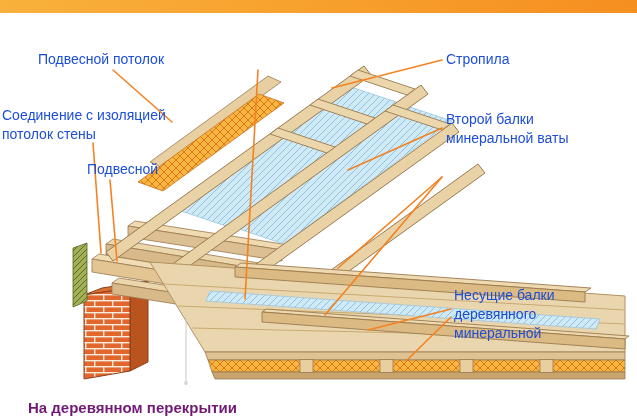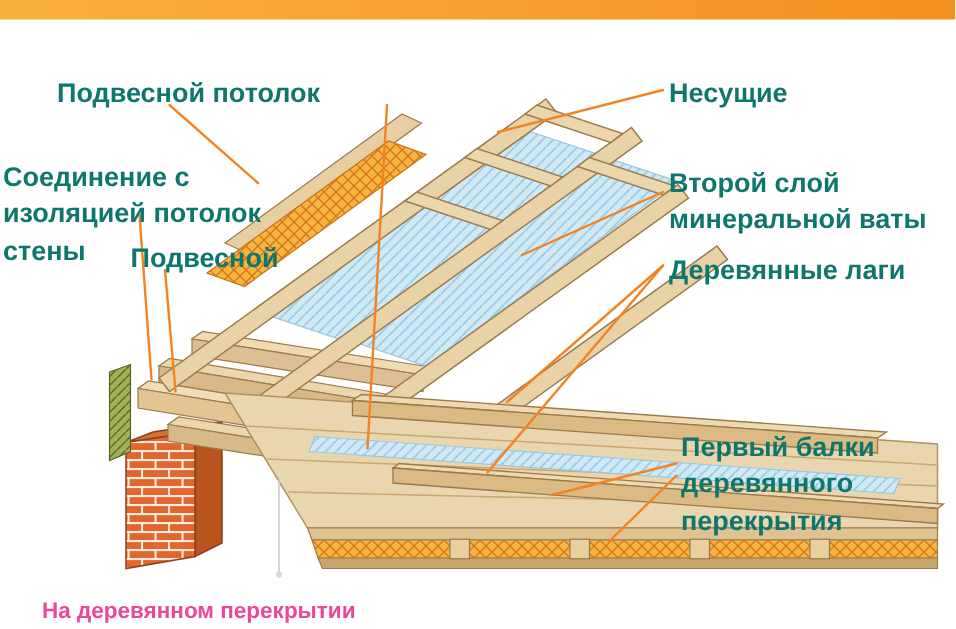--- a/index.html
+++ b/index.html
@@ -7,25 +7,25 @@
   .stage {
     position:relative; width:637px; height:419px; background:#fff;
     overflow:hidden; font-family:"Liberation Sans", sans-serif;
   }
   .top-bar {
     position:absolute; left:0; top:0; width:100%; height:13px;
     background:linear-gradient(90deg,#f9b13c,#f58f20);
   }
   .art { position:absolute; left:0; top:0; width:637px; height:419px; }
   .lbl {
-    position:absolute; font-weight:bold; font-size:18px; line-height:1.35;
-    color:#0f766e; white-space:normal;
+    position:absolute; font-weight:normal; font-size:14px; line-height:1.35;
+    color:#1d4ed8; white-space:normal;
   }
   .caption {
-    position:absolute; left:28px; top:399px; font-weight:bold; font-size:15px; color:#ec4899;
+    position:absolute; left:28px; top:399px; font-weight:bold; font-size:15px; color:#701a75;
   }
 </style>
 </head>
 <body>
 
 <div class="stage">
 
   <div class="top-bar"></div>
 
   <svg class="art" viewBox="0 0 637 419" xmlns="http://www.w3.org/2000/svg">
@@ -136,22 +136,21 @@
       <path d="M110,180 L117,261"></path>
       <path d="M442,128 L348,170"></path>
       <path d="M442,177 L338,268"></path>
       <path d="M442,177 L325,315"></path>
       <path d="M451,309 L368,330"></path>
       <path d="M451,317 L406,361"></path>
     </g>
   </svg>
 
   <div class="lbl" style="left:38px;top:50px">Подвесной потолок</div>
-  <div class="lbl" style="left:446px;top:50px">Несущие</div>
+  <div class="lbl" style="left:446px;top:50px">Стропила</div>
   <div class="lbl" style="left:2px;top:106px;width:172px">Соединение с изоляцией потолок стены</div>
   <div class="lbl" style="left:87px;top:160px">Подвесной</div>
-  <div class="lbl" style="left:446px;top:110px;width:178px">Второй слой минеральной ваты</div>
-  <div class="lbl" style="left:446px;top:168px">Деревянные лаги</div>
-  <div class="lbl" style="left:454px;top:286px;width:130px">Первый балки деревянного перекрытия</div>
+  <div class="lbl" style="left:446px;top:110px;width:178px">Второй балки минеральной ваты</div>
+  <div class="lbl" style="left:454px;top:286px;width:130px">Несущие балки деревянного минеральной</div>
 
   <div class="caption">На деревянном перекрытии</div>
 
 </div>
 
 </body></html>

